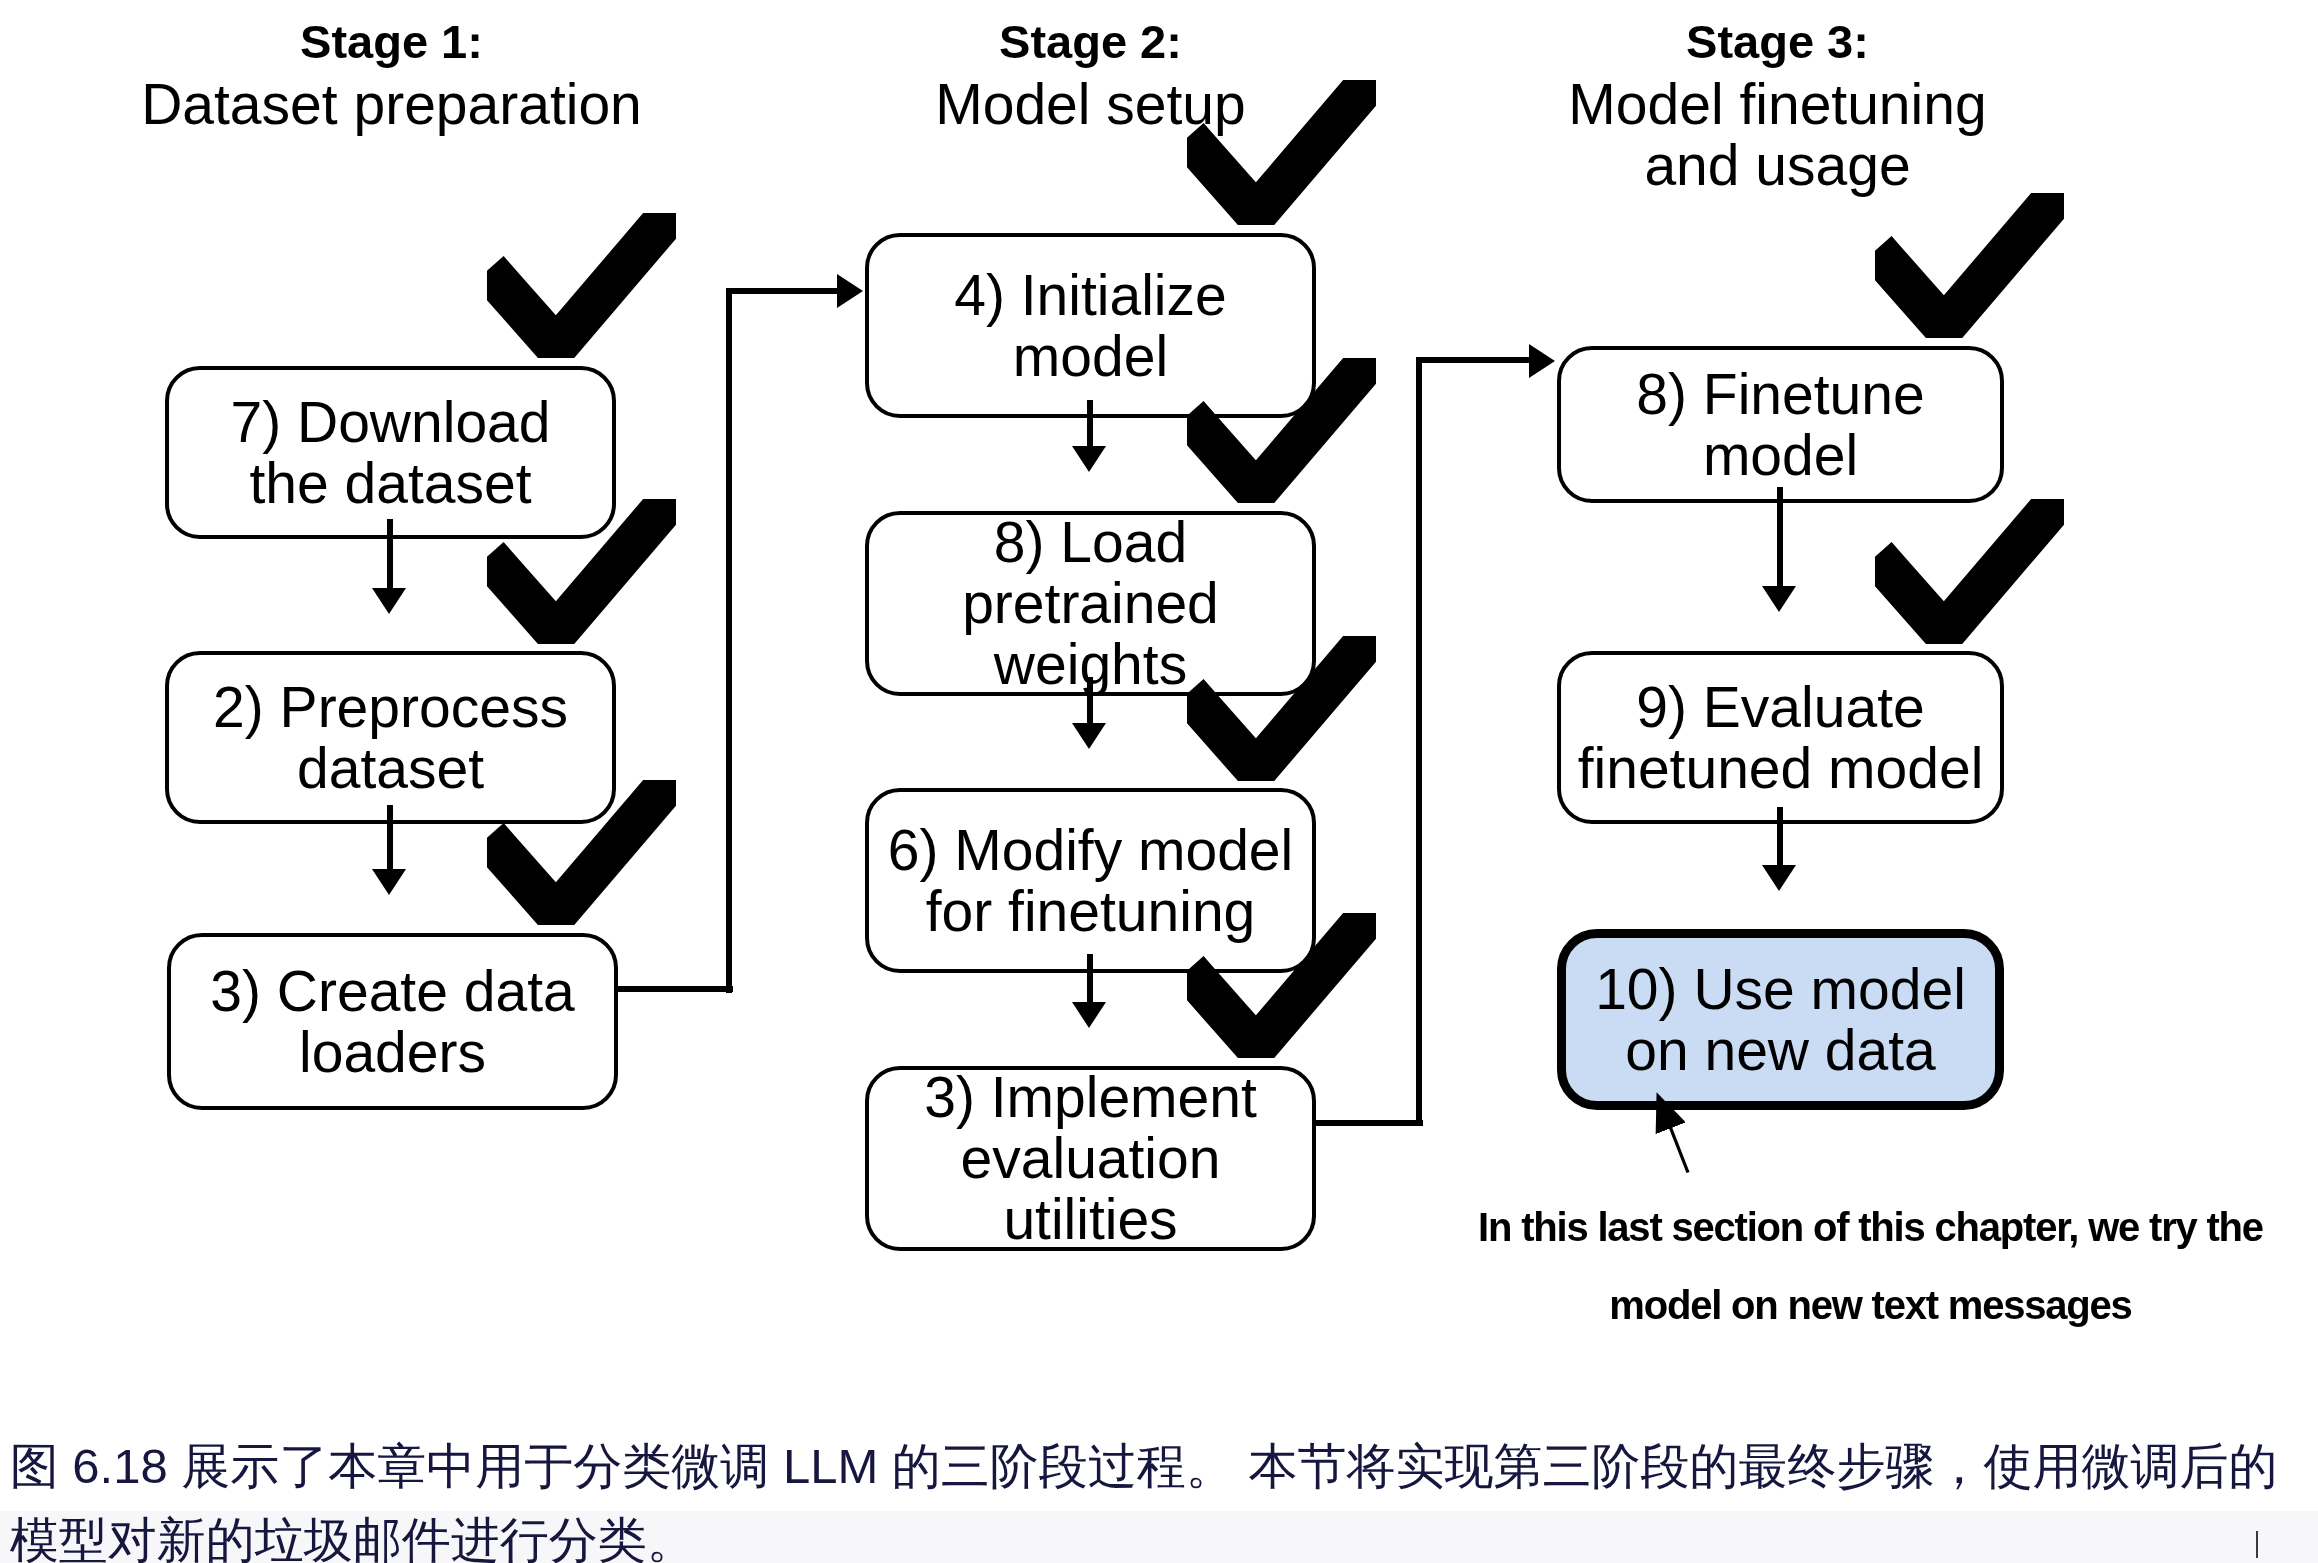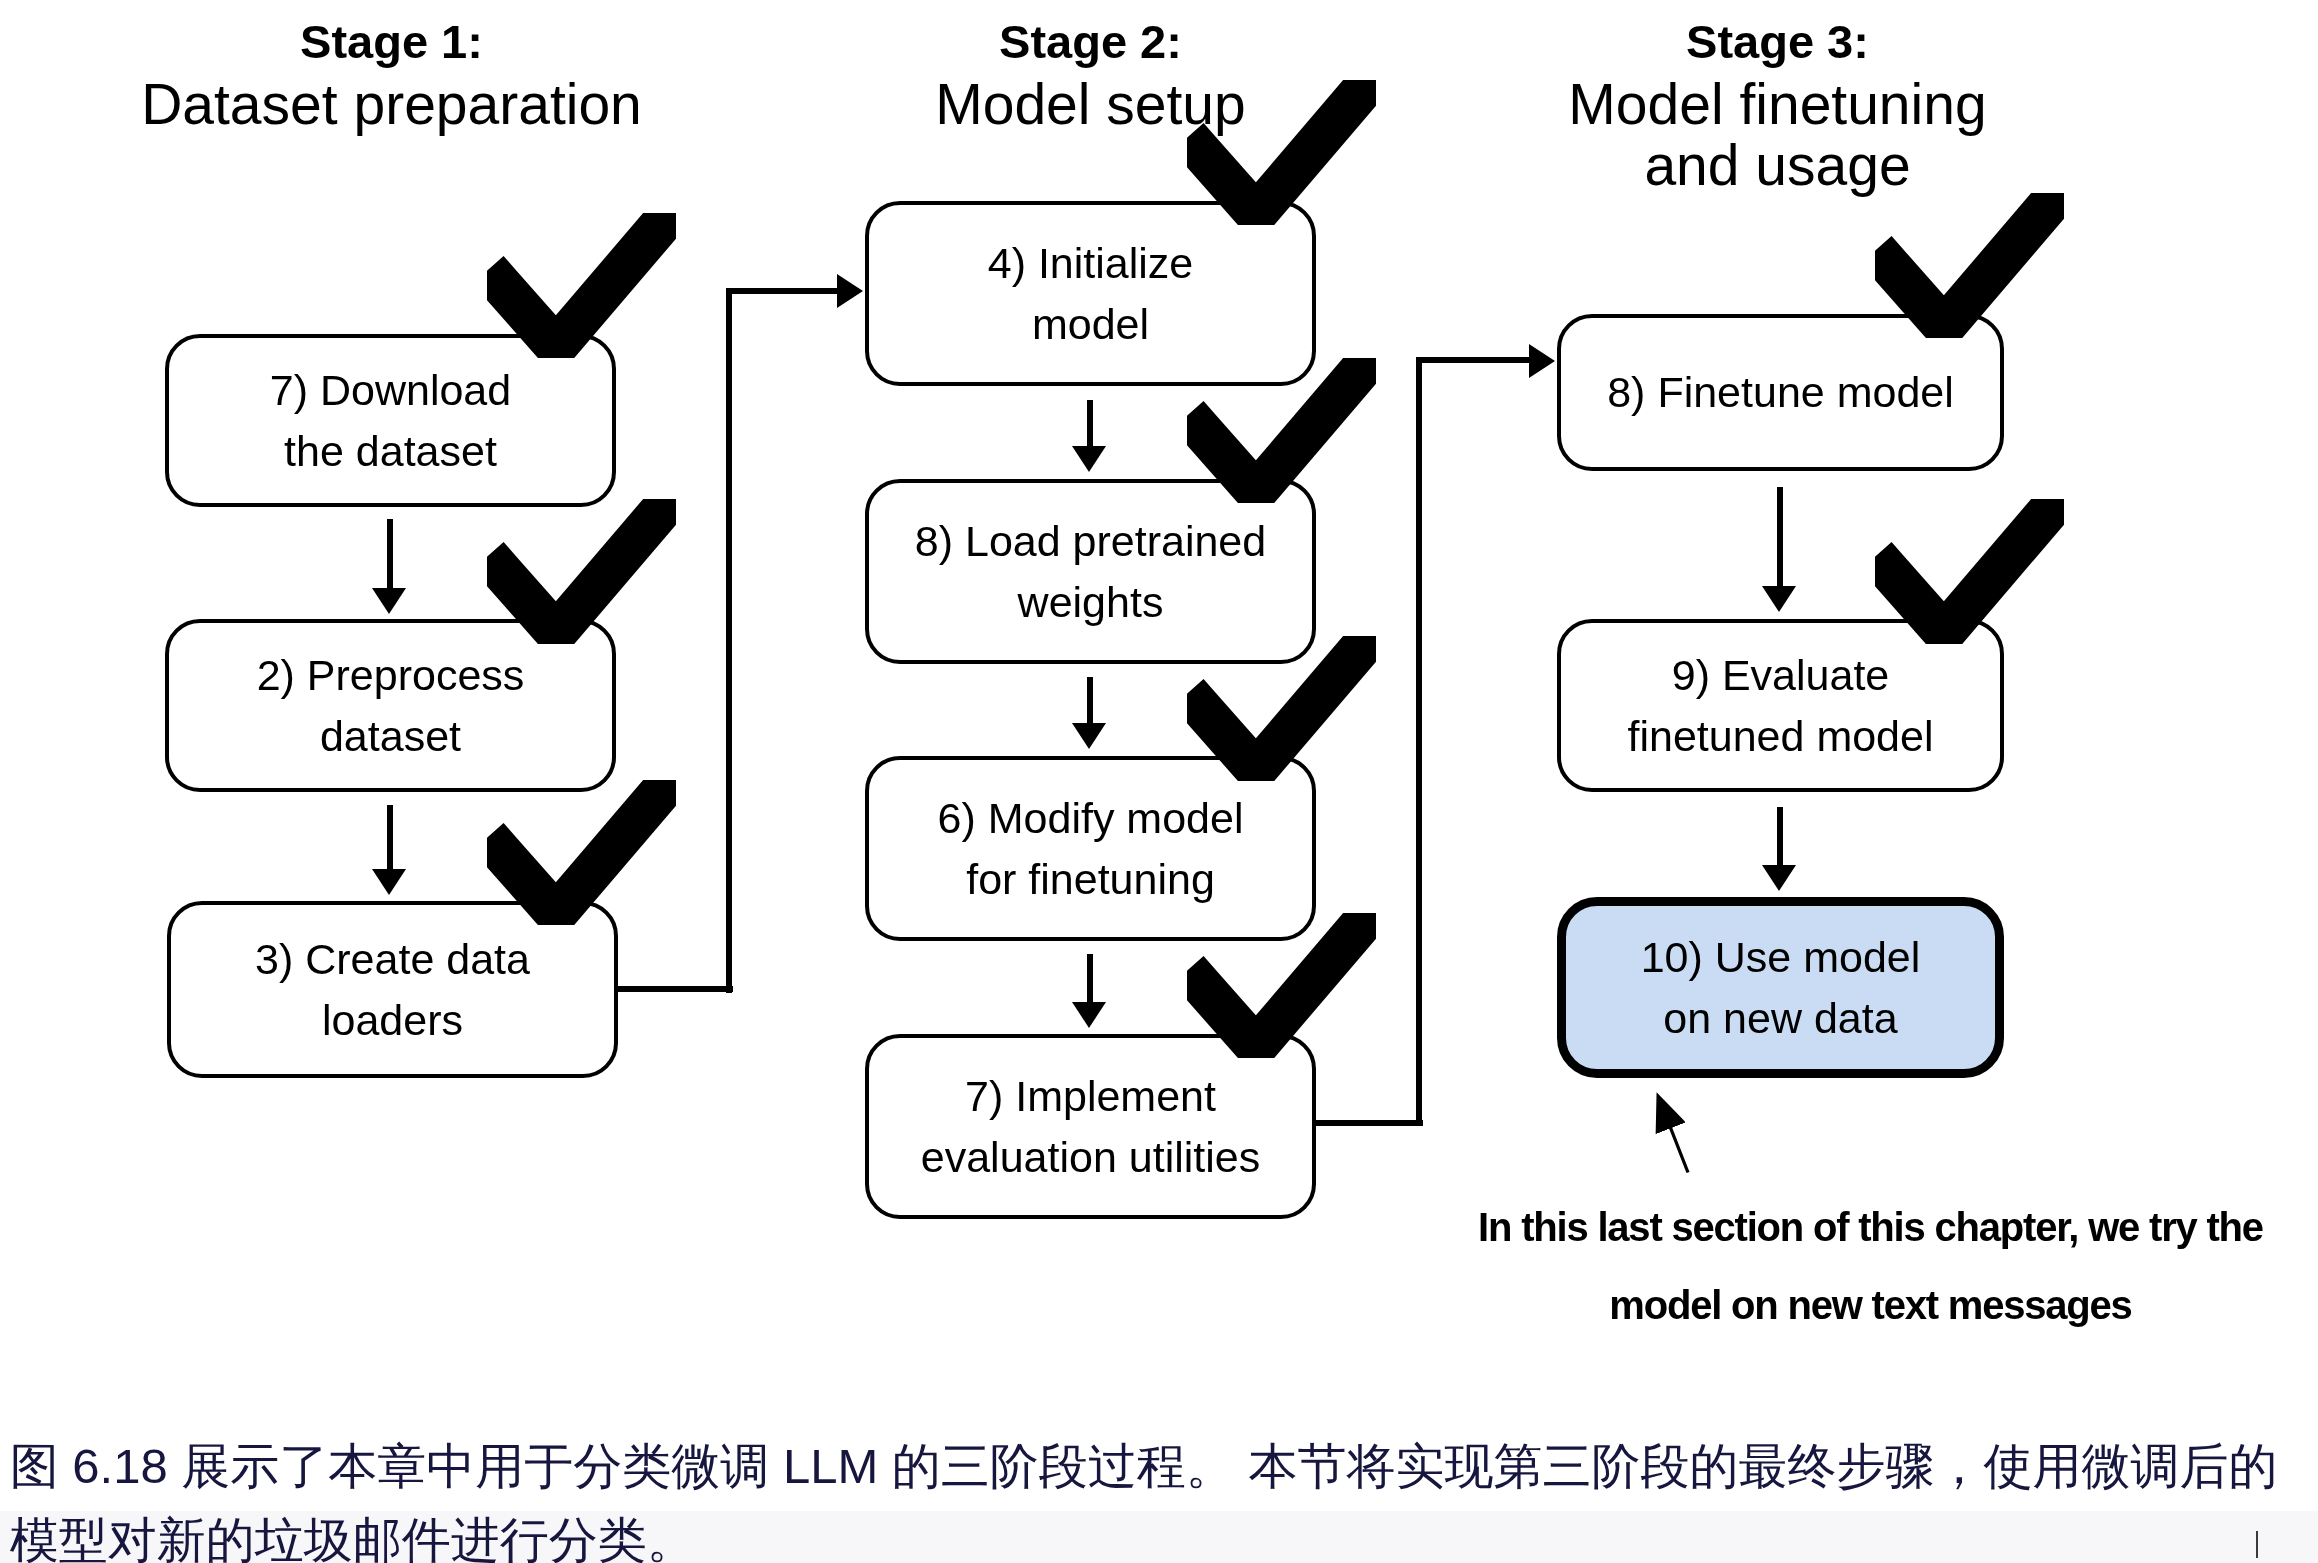--- a/index.html
+++ b/index.html
@@ -3,21 +3,21 @@
 <meta charset="utf-8">
 <style>
   html,body{margin:0;padding:0;background:#fff;}
   .page{position:relative;width:2319px;height:1564px;background:#ffffff;overflow:hidden;
         font-family:"Liberation Sans", sans-serif;color:#000;}
   .stage-header{position:absolute;text-align:center;}
   .stage-title{font-size:47px;font-weight:bold;line-height:64px;}
   .stage-subtitle{font-size:57px;line-height:61px;white-space:pre-line;}
   .box{position:absolute;border:4.8px solid #000;border-radius:35px;background:#fff;
        display:flex;align-items:center;justify-content:center;text-align:center;
-       font-size:43px;line-height:61px;white-space:pre-line;box-sizing:border-box;}
+       font-size:57px;line-height:61px;white-space:pre-line;box-sizing:border-box;margin-top:32px;}
   .box.highlight{border-width:9.7px;border-radius:40px;}
   .check{position:absolute;width:189px;height:145px;fill:none;stroke:#000;
          stroke-width:23;stroke-linecap:square;stroke-linejoin:miter;}
   .varrow{position:absolute;width:35px;}
   .varrow .shaft{position:absolute;left:14.5px;top:0;width:6.4px;height:calc(100% - 24px);background:#000;}
   .varrow .head{position:absolute;left:0;bottom:0;width:0;height:0;
                 border-left:17.7px solid transparent;border-right:17.7px solid transparent;
                 border-top:26px solid #000;}
   .seg{position:absolute;background:#000;}
   .tri-right{position:absolute;width:0;height:0;border-top:17px solid transparent;
@@ -57,21 +57,21 @@
 dataset</div>
   <div class="box" style="left:167px;top:901px;width:451px;height:177px">3) Create data
 loaders</div>
 
   <div class="box" style="left:865px;top:201px;width:451px;height:185px">4) Initialize
 model</div>
   <div class="box" style="left:865px;top:479px;width:451px;height:185px">8) Load pretrained
 weights</div>
   <div class="box" style="left:865px;top:756px;width:451px;height:185px">6) Modify model
 for finetuning</div>
-  <div class="box" style="left:865px;top:1034px;width:451px;height:185px">7) Implement
+  <div class="box" style="left:865px;top:1034px;width:451px;height:185px">3) Implement
 evaluation utilities</div>
 
   <div class="box" style="left:1557px;top:314px;width:447px;height:157px">8) Finetune model</div>
   <div class="box" style="left:1557px;top:619px;width:447px;height:173px">9) Evaluate
 finetuned model</div>
   <div class="box highlight" style="left: 1557px; top: 897px; width: 447px; height: 181px; background: rgb(201, 220, 244);">10) Use model
 on new data</div>
 
   <svg class="check" style="left:487px;top:213px" viewBox="0 0 100 80">
       <polyline points="6,40 36,74 94,6"></polyline>

